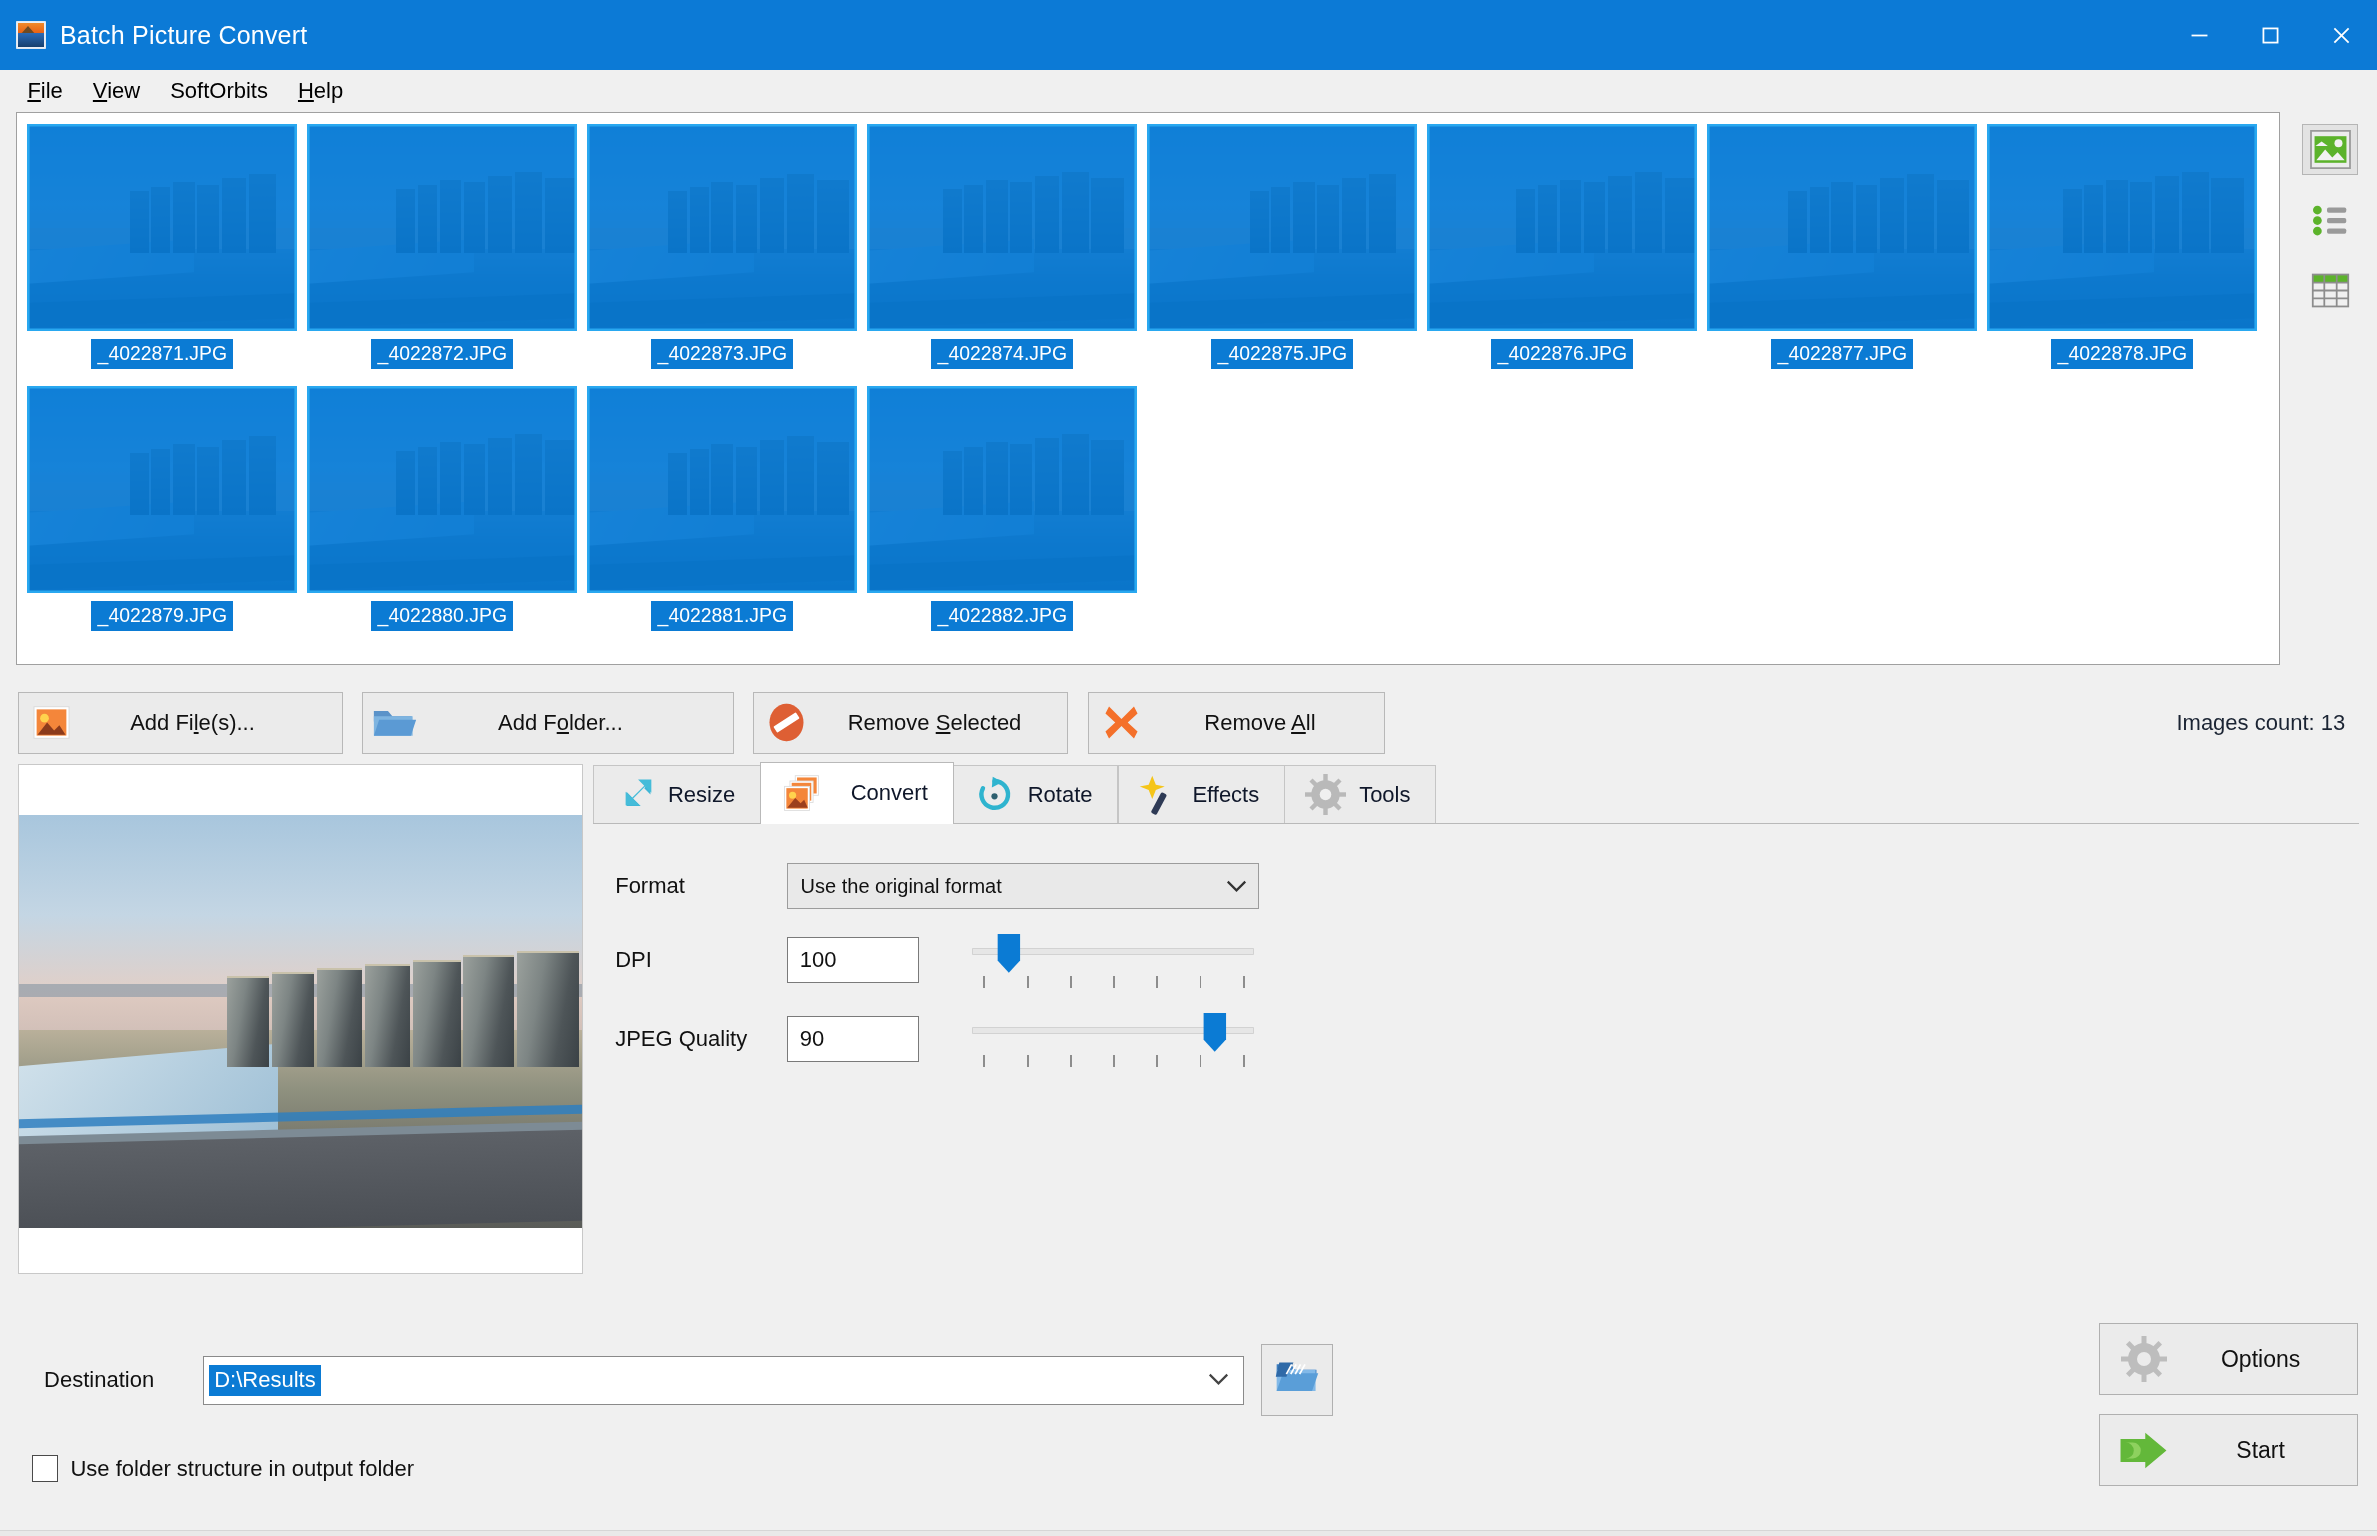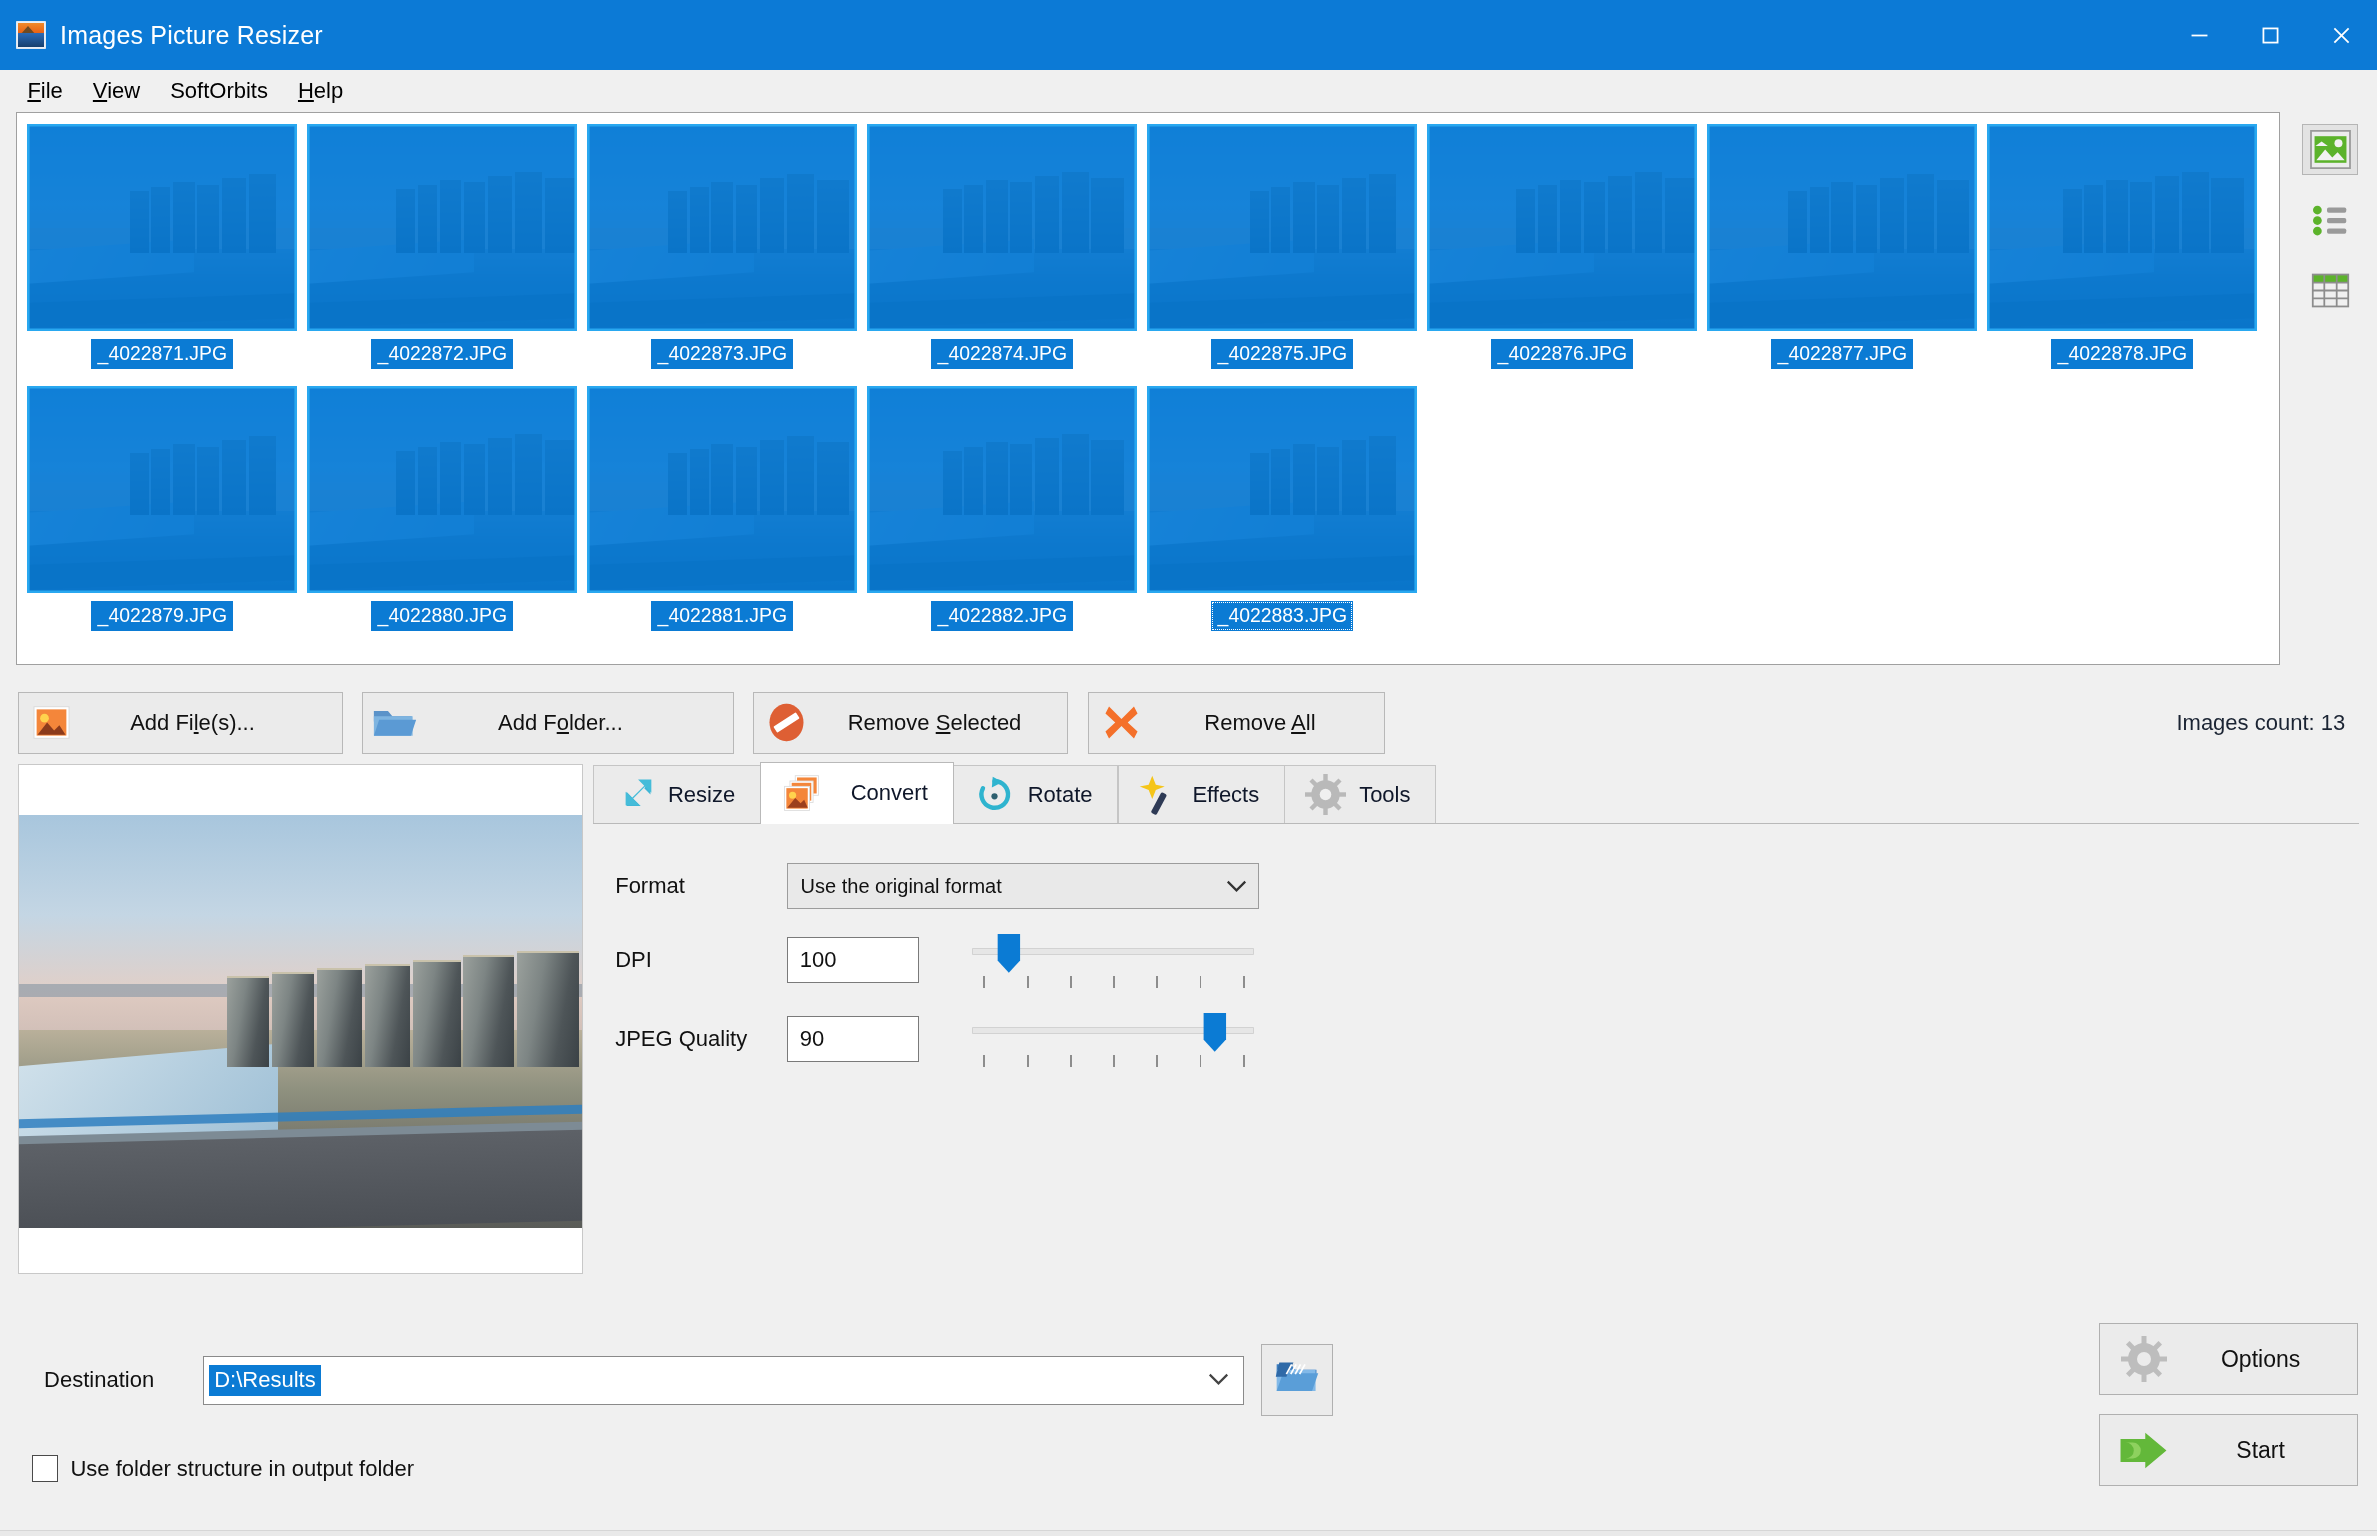--- a/index.html
+++ b/index.html
@@ -264,21 +264,21 @@
 <body>
 
 <div class="window">
 
   <div class="titlebar">
     <div class="title-icon">
       <div class="ti-sky"></div>
         <div class="ti-mt"></div>
         <div class="ti-sea"></div>
     </div>
-    <div class="title-text">Images Picture Resizer</div>
+    <div class="title-text">Batch Picture Convert</div>
     <div class="win-controls">
       <div class="win-btn">
         <svg width="23" height="23" viewBox="0 0 26 26">
             <line x1="4" y1="13" x2="22" y2="13" stroke="#fff" stroke-width="2"></line>
           </svg>
       </div>
       <div class="win-btn">
         <svg width="23" height="23" viewBox="0 0 26 26">
             <rect x="5" y="5" width="16" height="16" fill="none" stroke="#fff" stroke-width="2"></rect>
           </svg>
@@ -518,38 +518,20 @@
             <div class="bld" style="left: 36%; width: 7%; height: 33%;"></div>
             <div class="bld" style="left: 44%; width: 8%; height: 35%;"></div>
             <div class="bld" style="left: 53%; width: 8%; height: 34%;"></div>
             <div class="bld" style="left: 62%; width: 9%; height: 37%;"></div>
             <div class="bld" style="left: 72%; width: 10%; height: 39%;"></div>
             <div class="bld" style="left: 83%; width: 12%; height: 36%;"></div>
             <div class="selov"></div>
             <div class="selborder"></div>
           </div>
           <div class="thumb-label">_4022882.JPG</div>
-        </div>
-        <div class="thumb-cell focused">
-          <div class="thumb-img">
-            <div class="sky"></div>
-            <div class="water"></div>
-            <div class="ground"></div>
-            <div class="ice"></div>
-            <div class="road"></div>
-            <div class="bld" style="left: 38%; width: 7%; height: 30%;"></div>
-            <div class="bld" style="left: 46%; width: 7%; height: 32%;"></div>
-            <div class="bld" style="left: 54%; width: 8%; height: 34%;"></div>
-            <div class="bld" style="left: 63%; width: 8%; height: 33%;"></div>
-            <div class="bld" style="left: 72%; width: 9%; height: 36%;"></div>
-            <div class="bld" style="left: 82%; width: 10%; height: 38%;"></div>
-            <div class="selov"></div>
-            <div class="selborder"></div>
-          </div>
-          <div class="thumb-label">_4022883.JPG</div>
         </div>
       </div>
     <div class="viewmode-bar">
       <div class="vm-btn active">
         <svg width="41" height="39" viewBox="0 0 46 44">
           <rect x="1" y="1" width="44" height="42" fill="#ececec" stroke="#9a9a9a" stroke-width="2"></rect>
           <rect x="5" y="7" width="36" height="30" fill="#5cb32b"></rect>
           <circle cx="32" cy="15" r="4.5" fill="#f2f2f2"></circle>
           <path d="M7 34 L17 22 L25 31 L31 25 L39 34 Z" fill="#f2f2f2"></path>
           <path d="M6 18 L13 13 L20 18 Z" fill="#f2f2f2"></path>

